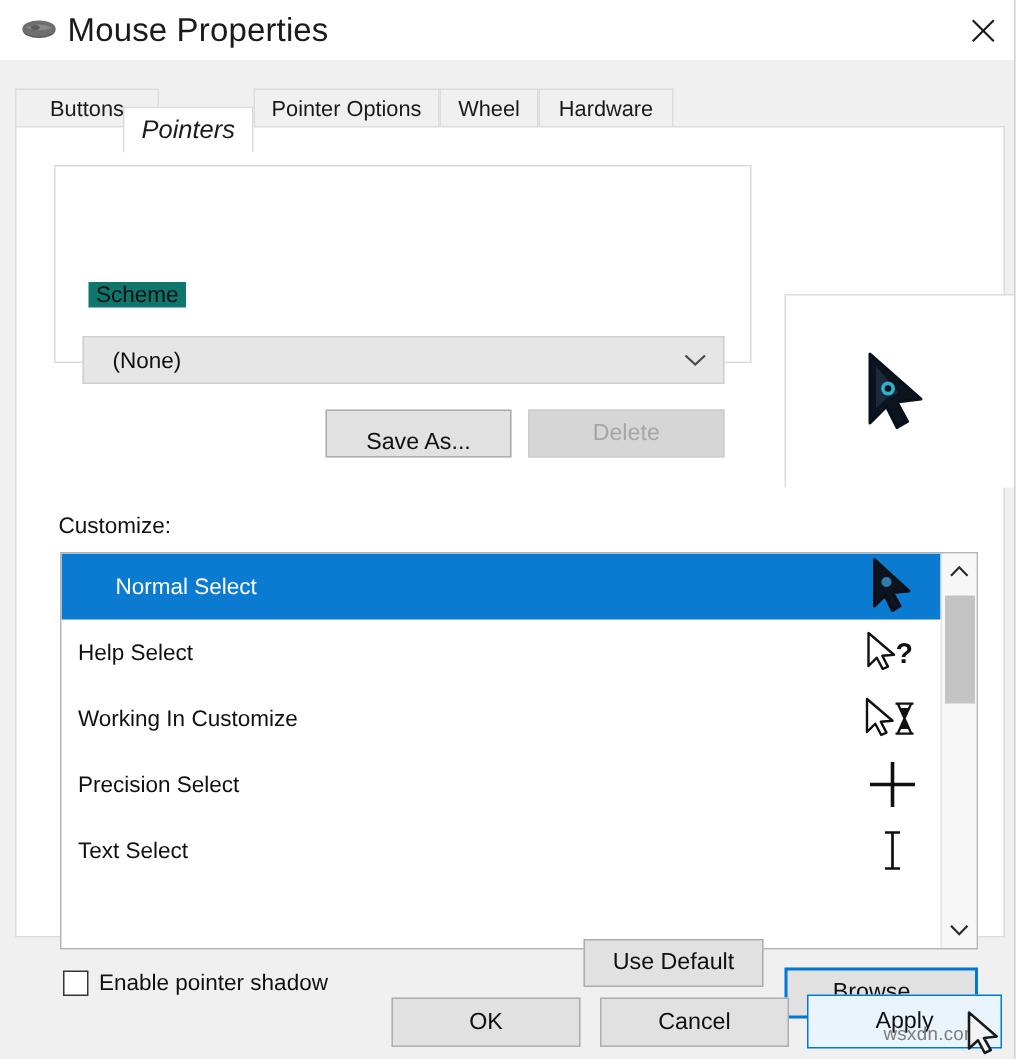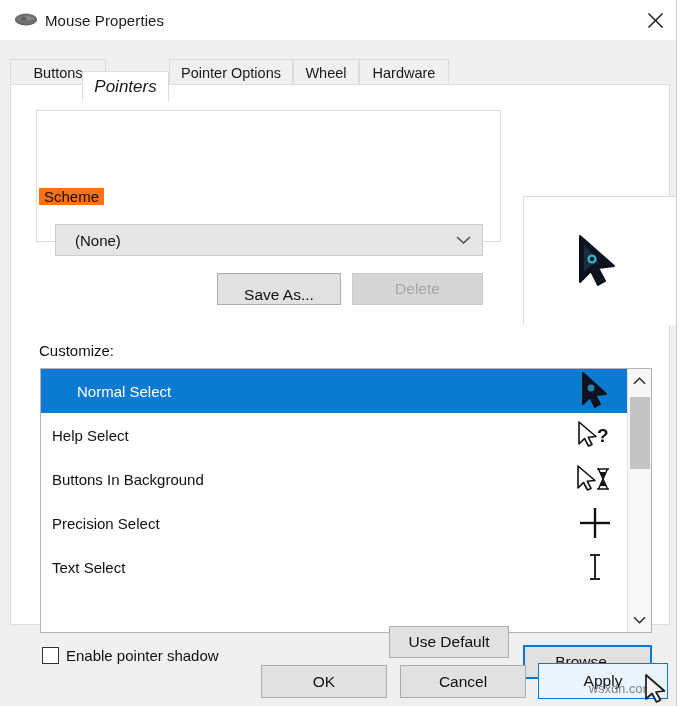--- a/index.html
+++ b/index.html
@@ -35,21 +35,21 @@
   }
   .title-icon {
     margin-left: 13px;
     width: 26px; height: 20px;
     display: flex;
     align-items: center;
     justify-content: center;
   }
   .title-text {
     margin-left: 6px;
-    font-size: 15px;
+    font-size: 22px;
     color: #1a1a1a;
     letter-spacing: 0.1px;
   }
   .close-btn {
     position: absolute;
     right: 0; top: 0;
     width: 50px; height: 40px;
     display: flex;
     align-items: center;
     justify-content: center;
@@ -104,22 +104,22 @@
   
   .groupbox {
     position: absolute;
     left: 25px; top: 25px;
     width: 465px; height: 132px;
     border: 1px solid #dcdcdc;
     box-sizing: border-box;
   }
   .group-legend {
     position: absolute;
-    left: 28px; top: 103px;
-    background: #f97316;
+    left: 48px; top: 103px;
+    background: #0f766e;
     padding: 0 5px;
     font-size: 15px;
     color: #101010;
   }
 
   .combo {
     position: absolute;
     left: 44px; top: 139px;
     width: 428px; height: 32px;
     background: #e6e6e6;
@@ -400,21 +400,21 @@
           <span class="item-label">Help Select</span>
           <span class="item-glyph">
             <svg width="40" height="32" viewBox="0 0 40 32">
               <path d="M4 3 L4 25 L9.5 19.5 L13.5 27 L17 25.4 L13.2 18.2 L21 17.5 Z" fill="#ffffff" stroke="#101010" stroke-width="1.6" stroke-linejoin="round"></path>
               <text x="22" y="23" font-family="Liberation Sans, sans-serif" font-size="19" font-weight="bold" fill="#101010">?</text>
             </svg>
           </span>
         </div>
 
         <div class="list-item">
-          <span class="item-label">Buttons In Background</span>
+          <span class="item-label">Working In Customize</span>
           <span class="item-glyph">
             <svg width="40" height="32" viewBox="0 0 40 32">
               <path d="M3 3 L3 25 L8.5 19.5 L12.5 27 L16 25.4 L12.2 18.2 L20 17.5 Z" fill="#ffffff" stroke="#101010" stroke-width="1.6" stroke-linejoin="round"></path>
               <g stroke="#101010" stroke-width="1.5" fill="none">
                 <line x1="22" y1="6" x2="34" y2="6"></line>
                 <line x1="22" y1="26" x2="34" y2="26"></line>
                 <path d="M23.5 6 L32.5 26 M32.5 6 L23.5 26"></path>
               </g>
               <path d="M25 9 L31 9 L28 15 Z" fill="#101010"></path>
               <path d="M25 23 L31 23 L28 17.5 Z" fill="#101010"></path>

